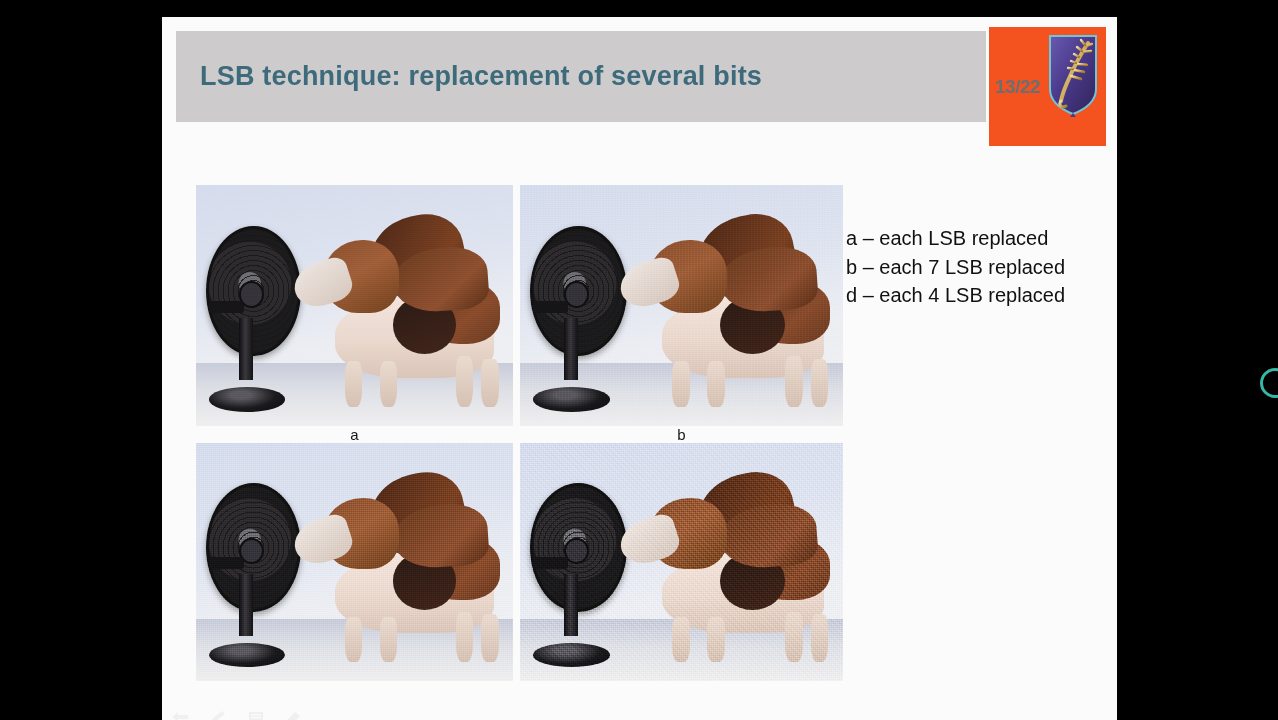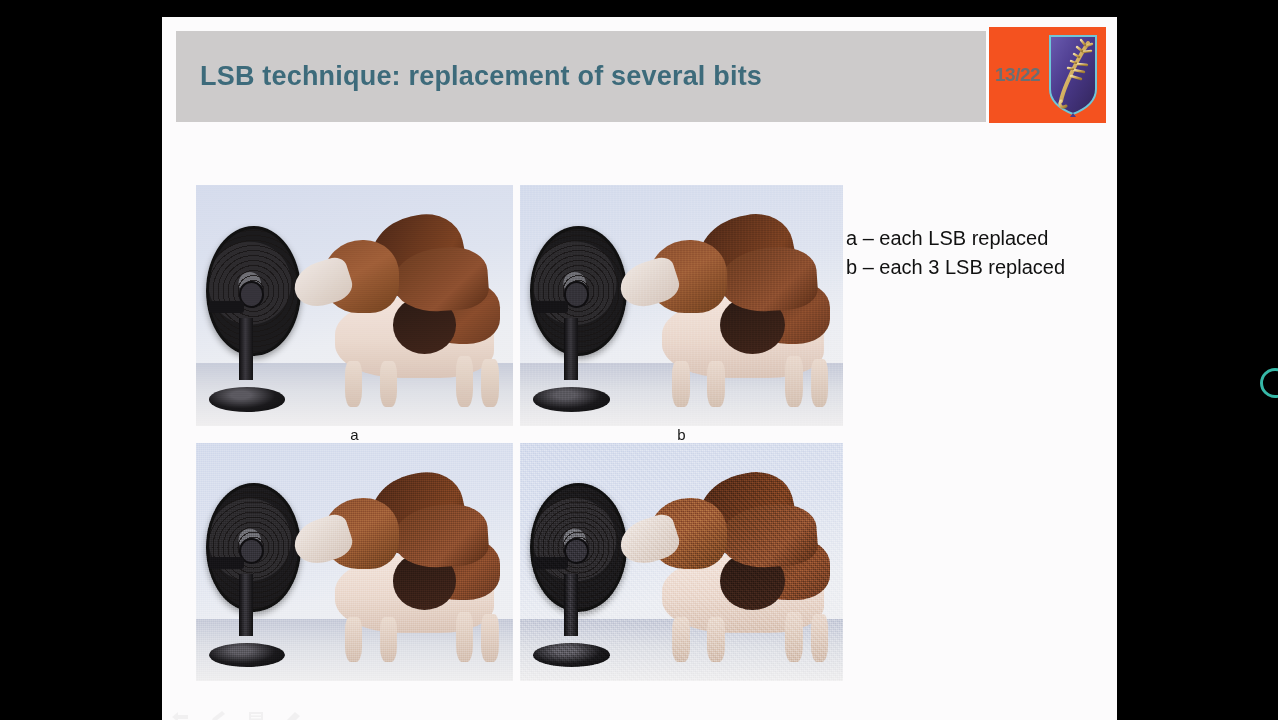--- a/index.html
+++ b/index.html
@@ -25,21 +25,21 @@
     background:#cdcbcb;
     display:flex; align-items:center;
   }
   #slide-title {
     font-size:27px; font-weight:bold; color:#3d6b7b;
     letter-spacing:.2px; padding-left:24px; white-space:nowrap;
   }
 
   
   #logo-block {
-    position:absolute; left:827px; top:10px; width:117px; height:96px;
+    position:absolute; left:827px; top:10px; width:117px; height:119px;
     background:#f4521f;
     display:flex; align-items:center;
   }
   #page-counter {
     font-size:19px; font-weight:bold; color:#6b6f72;
     margin-left:6px; letter-spacing:-.5px;
   }
   #crest {
     position:absolute; right:7px; top:6px; width:52px; height:84px;
   }
@@ -321,21 +321,22 @@
             <div class="leg l4"></div>
           <div class="noise n4"></div>
         </div>
 
       </div>
 
     </div>
 
     <div id="legend">
       <div class="legend-line">a – each LSB replaced</div>
-      <div class="legend-line">b – each 3 LSB replaced</div>
+      <div class="legend-line">b – each 7 LSB replaced</div>
+      <div class="legend-line">d – each 4 LSB replaced</div>
     </div>
 
     <div id="bottom-toolbar">
       <svg class="tool-icon" viewBox="0 0 20 16">
         <path d="M2 8 L8 3 L8 6 L18 6 L18 10 L8 10 L8 13 Z" fill="#8e8e8e"></path>
       </svg>
       <svg class="tool-icon" viewBox="0 0 20 16">
         <path d="M3 13 L5 9 L14 2 L17 5 L8 12 Z" fill="#8e8e8e"></path>
       </svg>
       <svg class="tool-icon" viewBox="0 0 20 16">

